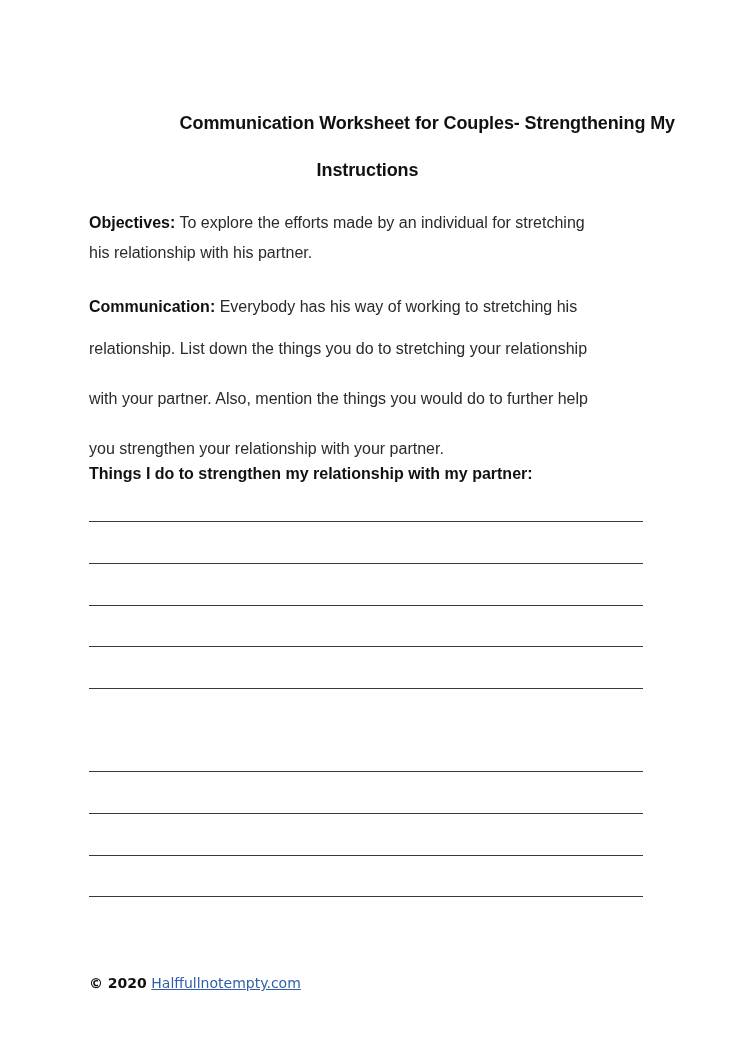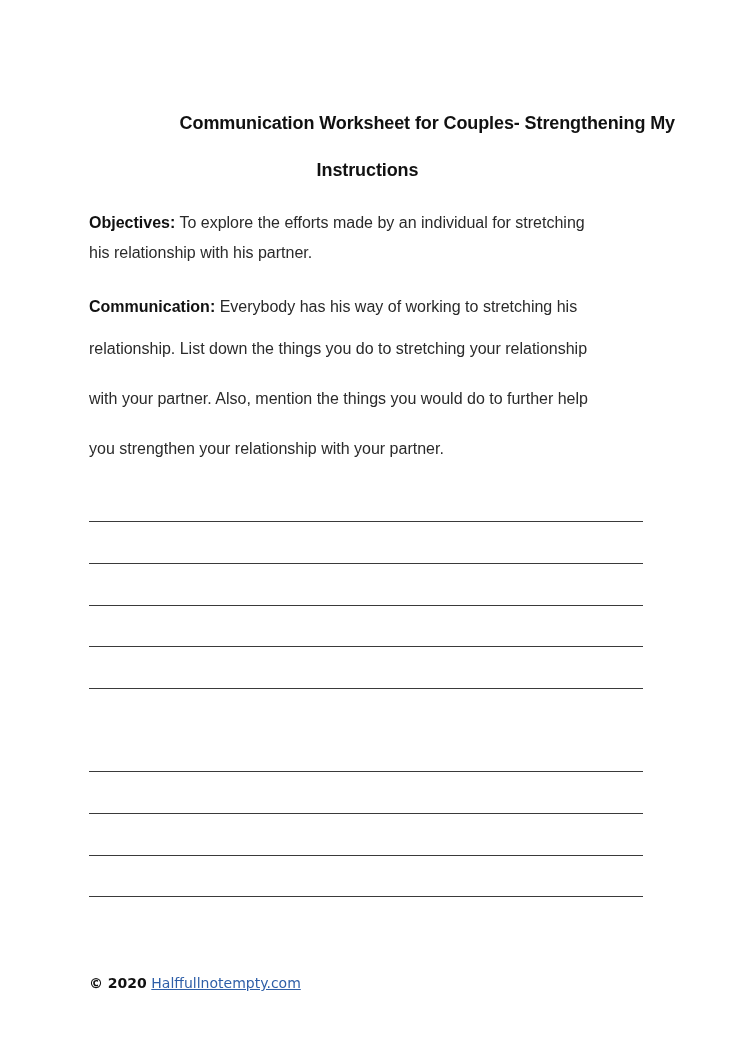--- a/index.html
+++ b/index.html
@@ -83,20 +83,21 @@
   <div class="title l2">Instructions</div>
 
   <div class="para" style="top:214px;"><b>Objectives:</b><span> To explore the efforts made by an individual for stretching</span></div>
   <div class="para" style="top:244px;">his relationship with his partner.</div>
 
   <div class="para" style="top:298px;"><b>Communication:</b><span> Everybody has his way of working to stretching his</span></div>
   <div class="para" style="top:340px;">relationship. List down the things you do to stretching your relationship</div>
   <div class="para" style="top:390px;">with your partner. Also, mention the things you would do to further help</div>
   <div class="para" style="top:424px;margin-top:16px;">you strengthen your relationship with your partner.</div>
 
+  <div class="section-heading" style="top:465px;">Things I do to strengthen my relationship with my partner:</div>
 
   <div class="write-line" style="top:521px;"></div>
   <div class="write-line" style="top:563px;"></div>
   <div class="write-line" style="top:605px;"></div>
   <div class="write-line" style="top:646px;"></div>
   <div class="write-line" style="top:688px;"></div>
 
 
   <div class="write-line" style="top:771px;"></div>
   <div class="write-line" style="top:813px;"></div>

